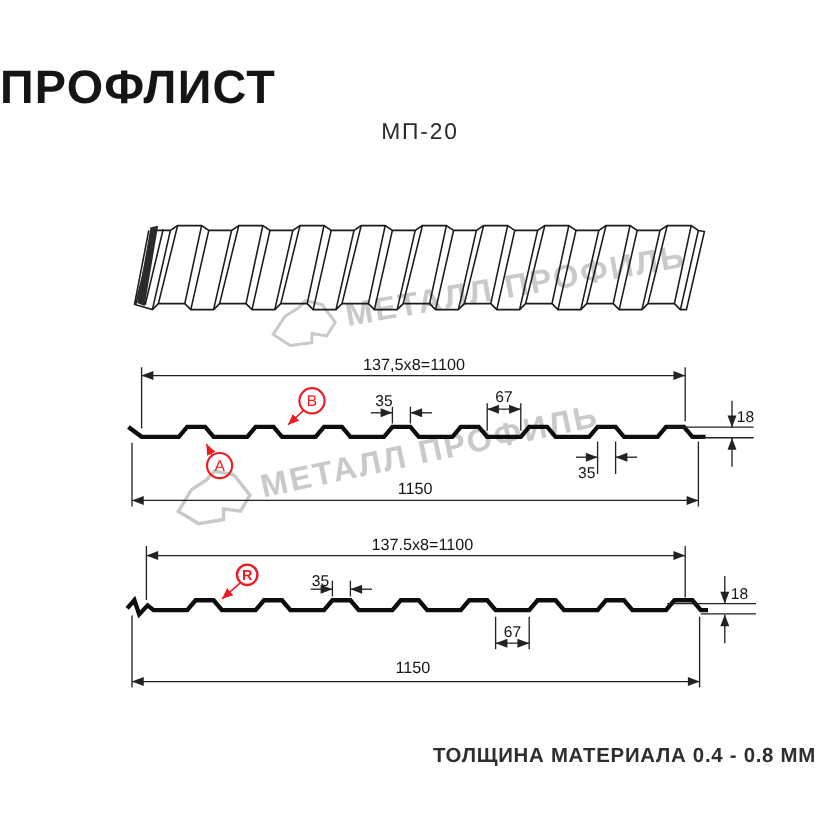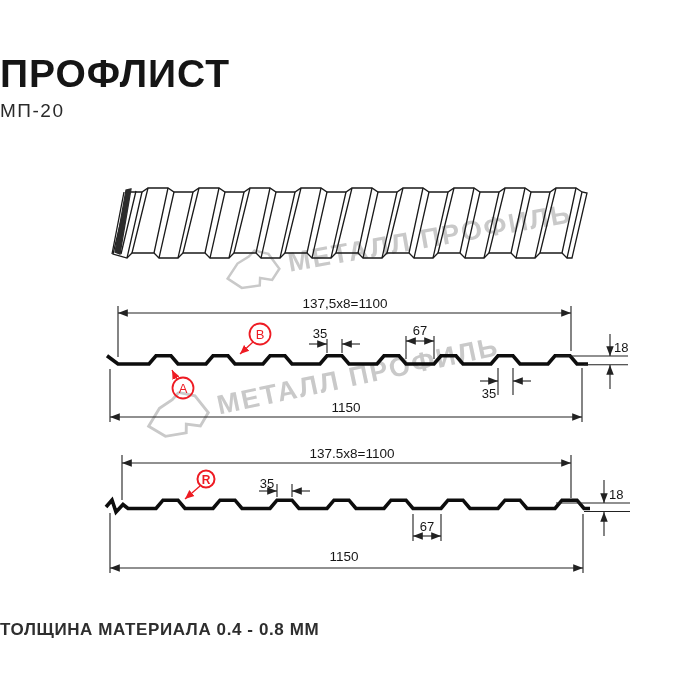--- a/index.html
+++ b/index.html
@@ -1,22 +1,22 @@
 <!DOCTYPE html>
 <html><head>
 <meta charset="utf-8">
 <style>
   html,body{margin:0;padding:0;background:#ffffff;}
   #stage{position:relative;width:700px;height:700px;background:#ffffff;overflow:hidden;
          font-family:"Liberation Sans",sans-serif;}
   .title{position:absolute;left:0;top:52px;width:700px;
          font-size:39px;font-weight:700;letter-spacing:1px;color:#151515;z-index:2;}
-  .subtitle{position:absolute;left:0;top:100px;width:700px;text-align:left;
+  .subtitle{position:absolute;left:0;top:100px;width:700px;text-align:center;
          font-size:19px;font-weight:400;letter-spacing:1.5px;color:#2a2a2a;z-index:2;}
-  .caption{position:absolute;left:0;top:620px;width:680px;text-align:left;
+  .caption{position:absolute;left:0;top:620px;width:680px;text-align:right;
          font-size:17px;font-weight:700;letter-spacing:0.6px;color:#2e2e2e;z-index:2;}
   .wm{position:absolute;display:flex;align-items:center;gap:8px;z-index:0;
       color:#c9c9c9;font-weight:700;font-size:27px;letter-spacing:2px;white-space:nowrap;}
   .wm1{left:226px;top:249px;transform:rotate(-10deg);transform-origin:0 60%;}
   .wm2{left:146px;top:399px;transform:rotate(-12deg);transform-origin:0 60%;}
   .wm svg{flex:0 0 auto;}
   #drawing{position:absolute;left:0;top:0;z-index:1;}
   text{font-family:"Liberation Sans",sans-serif;fill:#161616;}
   .dimtxt{font-size:13.5px;}
   .dimtxt-s{font-size:13px;}

